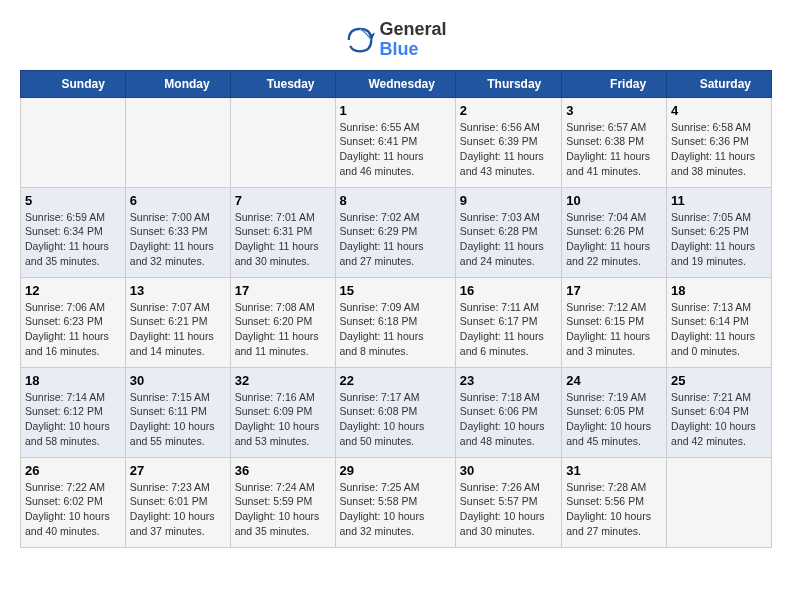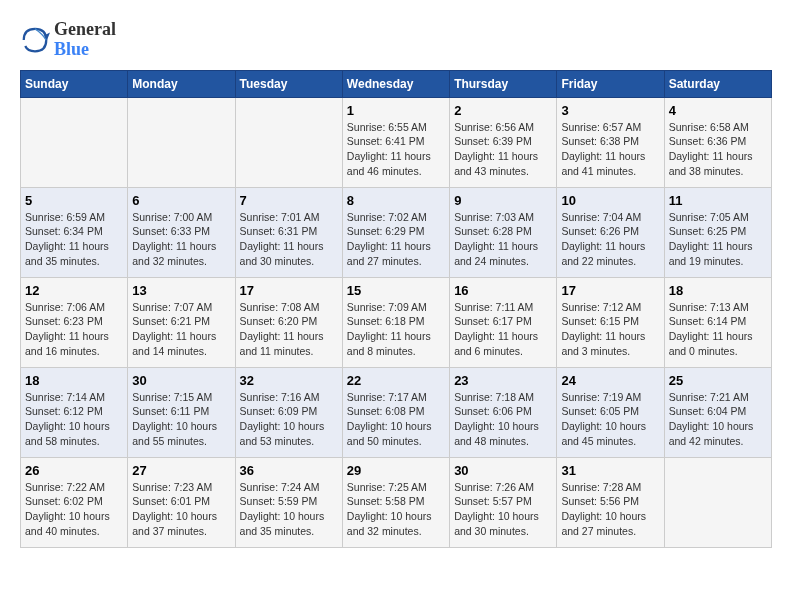--- a/index.html
+++ b/index.html
@@ -5,24 +5,23 @@
     * { box-sizing: border-box; margin: 0; padding: 0; }
     body {
       font-family: Arial, sans-serif;
       background: #fff;
       width: 792px;
       min-height: 612px;
       padding: 20px;
     }
     .header {
       display: flex;
-      justify-content: space-between;
+      justify-content: center;
       align-items: flex-start;
       margin-bottom: 10px;
-      font-family: Liberation Serif, serif;
     }
     .logo {
       display: flex;
       align-items: center;
     }
     .logo-text {
       display: flex;
       flex-direction: column;
       font-size: 18px;
       font-weight: bold;
@@ -48,22 +47,22 @@
     table {
       width: 100%;
       border-collapse: collapse;
       font-size: 11px;
     }
     thead tr {
       background-color: #2255a0;
       color: #fff;
     }
     thead th {
-      padding: 6px 4px;
-      text-align: left;
+      padding: 6px 20px;
+      text-align: right;
       font-weight: bold;
       font-size: 12px;
       border: 1px solid #1a4080;
     }
     tbody tr {
       vertical-align: top;
     }
     tbody tr:nth-child(odd) { background-color: #f5f5f5; }
     tbody tr:nth-child(even) { background-color: #e8ecf5; }
     td {

